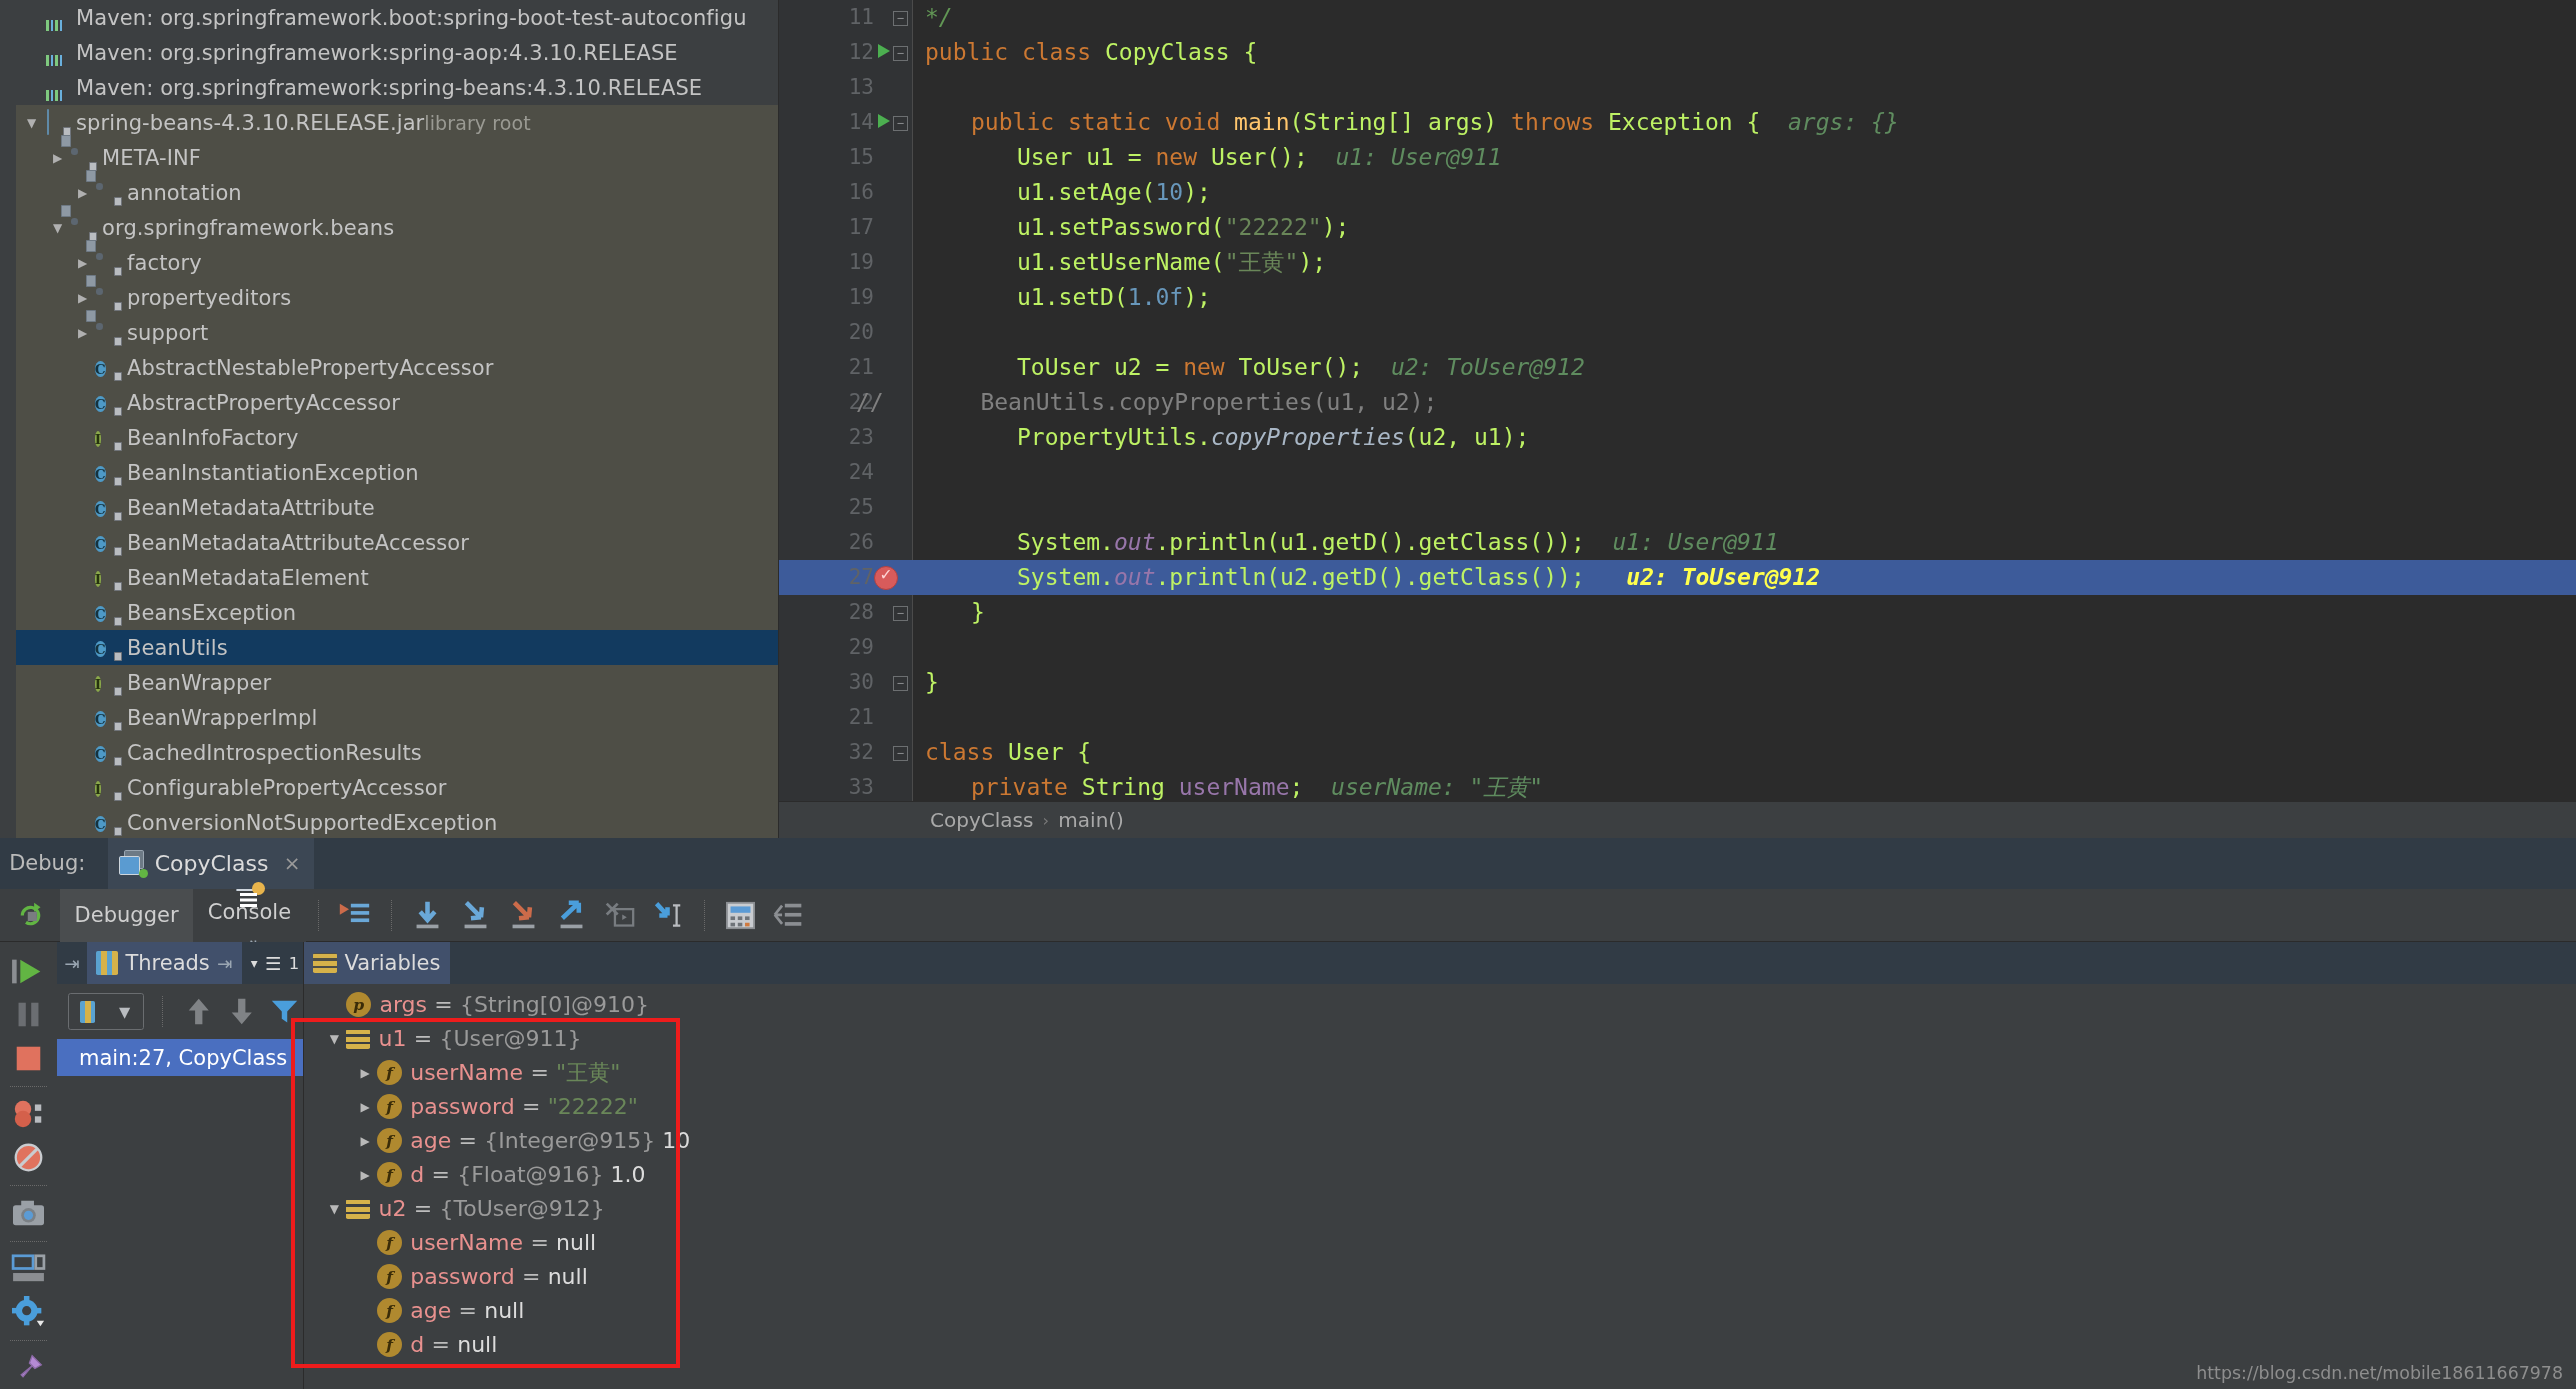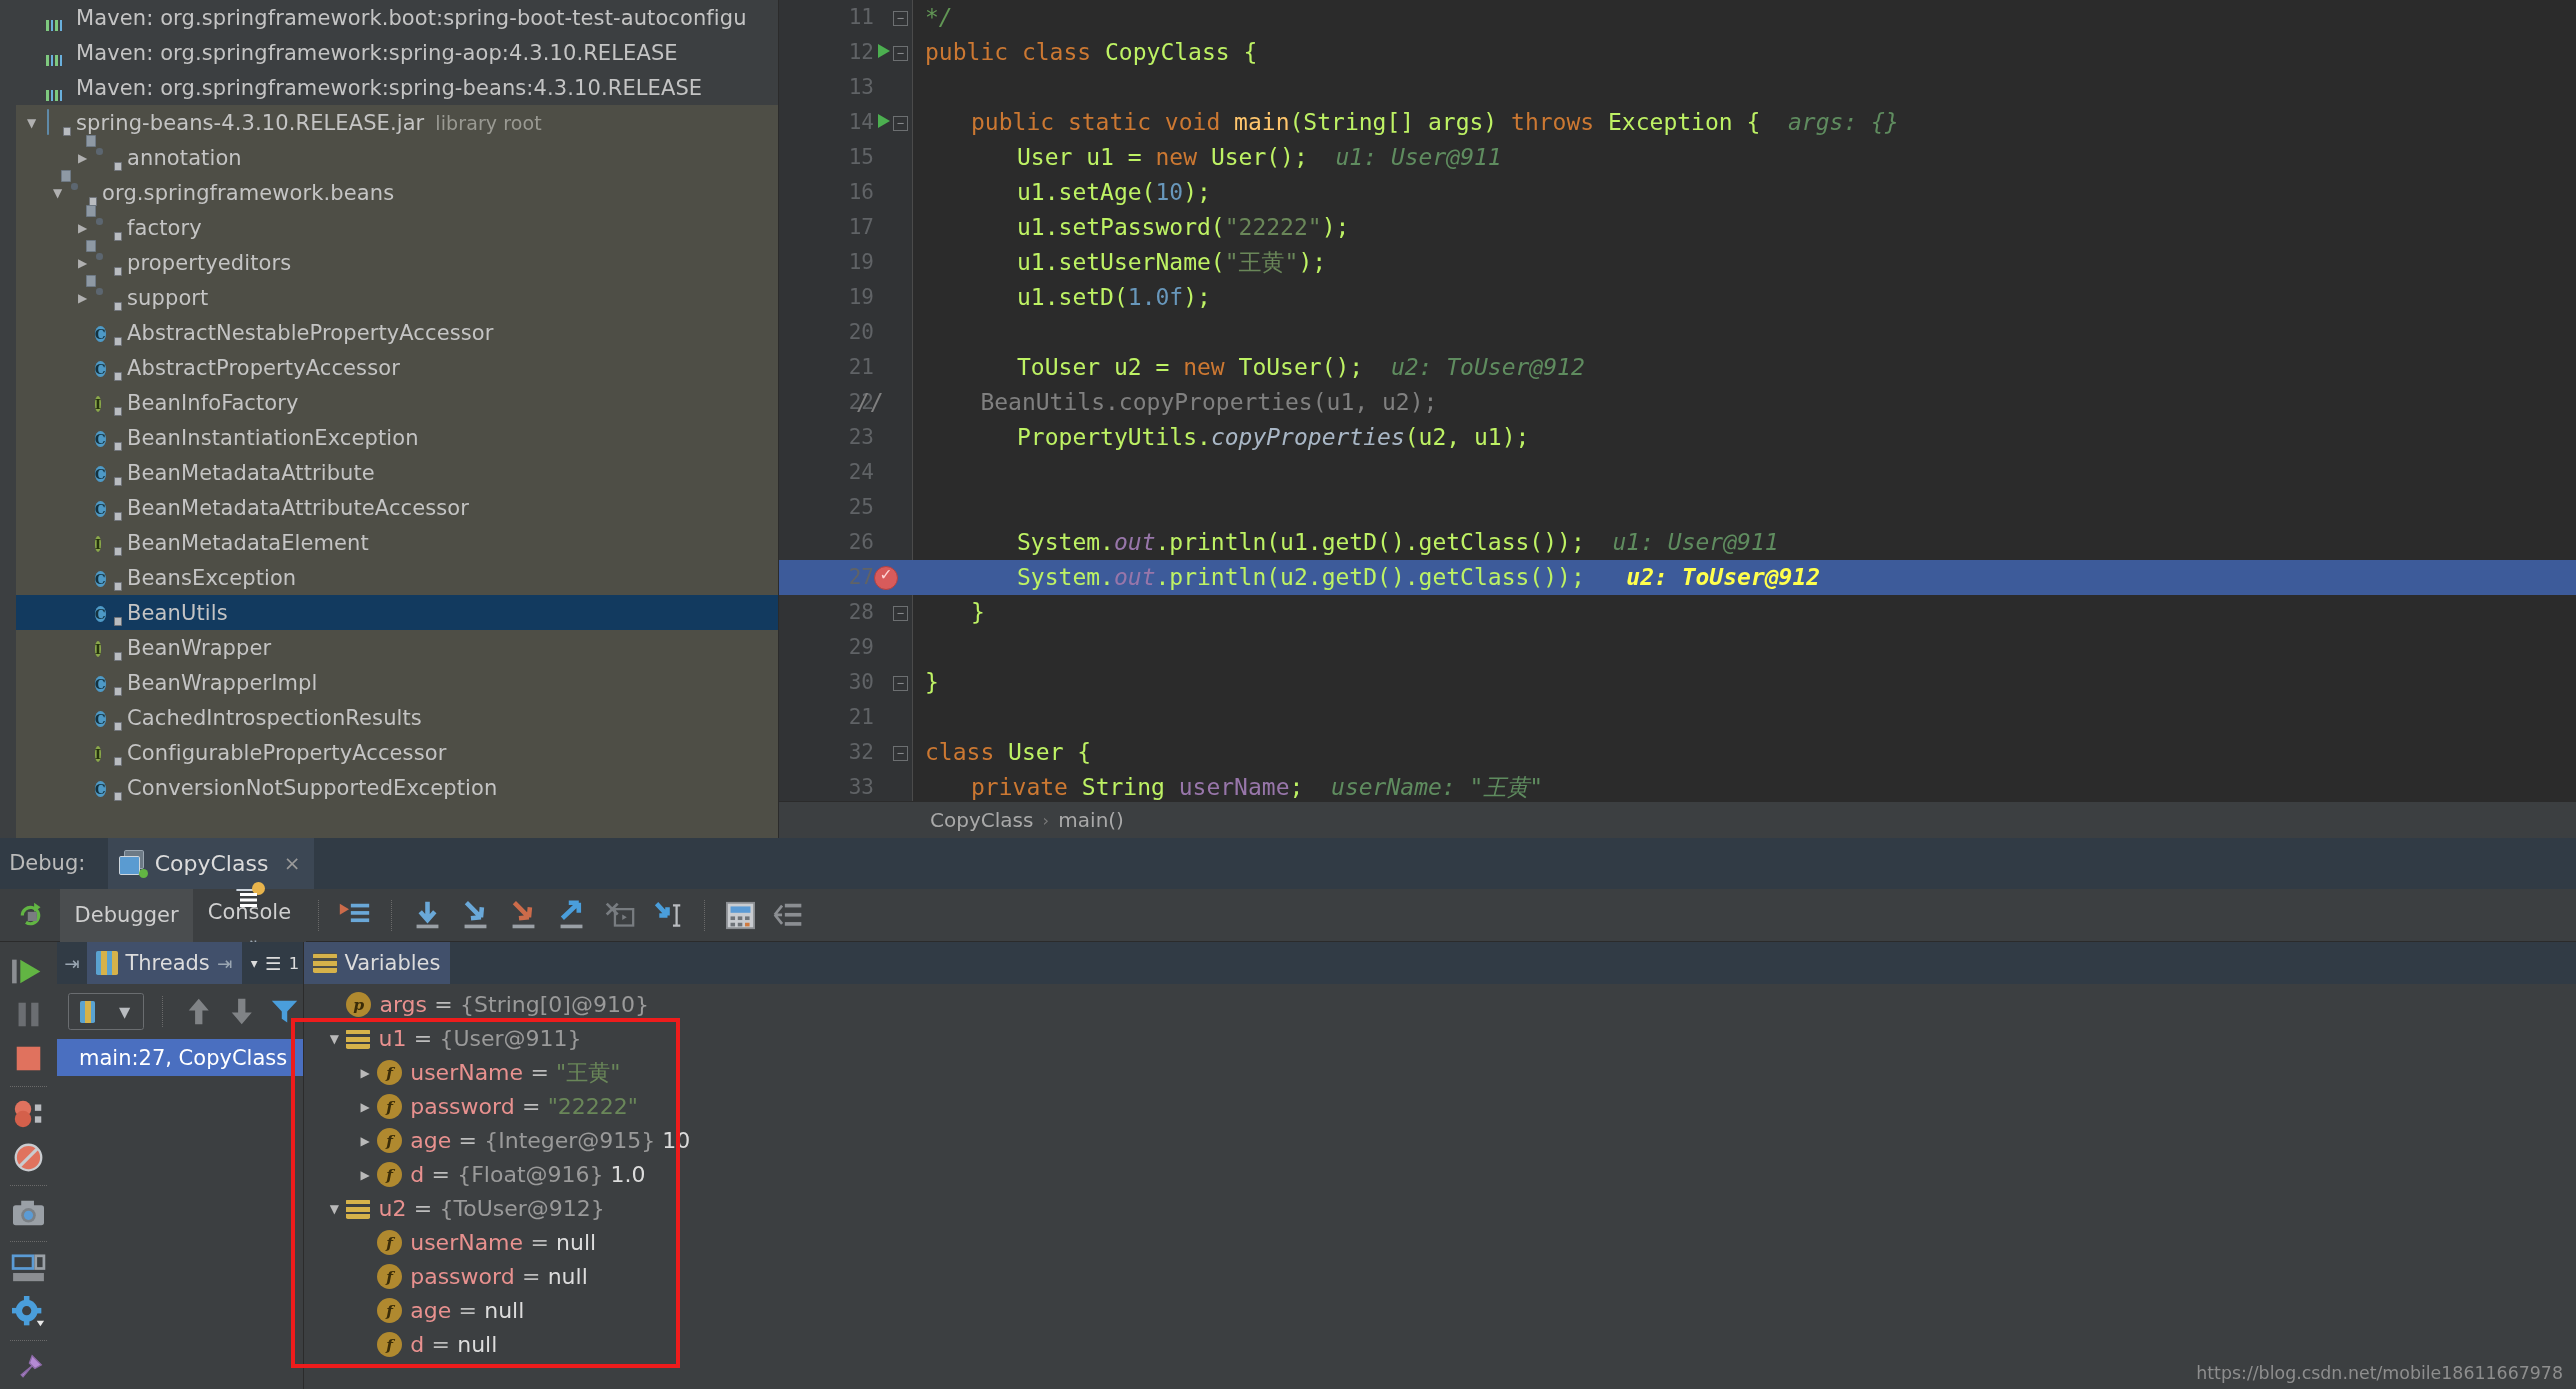--- a/index.html
+++ b/index.html
@@ -45,21 +45,21 @@
              background:#8e99a4; border:0.9px solid #6e7984; border-radius:0.9px; }
   
   .ico-class { width:21px; height:21px; margin-top:3.7px; border-radius:50%; background:#4e9ac7;
                color:#14323f; font-size:13.7px; font-weight:bold; line-height:21px; text-align:center;
                font-family:"DejaVu Serif","Liberation Serif",serif; }
   .ico-iface { width:21px; height:21px; margin-top:3.7px; border-radius:50%; background:#8aa84a;
                color:#26330f; font-size:13.7px; font-weight:bold; line-height:21px; text-align:center;
                font-family:"DejaVu Serif","Liberation Serif",serif; }
   .lockdot { position:absolute; right:-0.9px; bottom:-0.9px; width:7.3px; height:9.2px; background:#b9bcc0;
              border:0.9px solid #70747a; border-radius:0.9px; }
-  .tree-sub { color:#9a9a93; font-size:19px; margin-left:11px; }
+  .tree-sub { color:#9a9a93; font-size:19px; }
 
   
   .editor { flex:1; height:838px; background:#2b2b2b; position:relative; overflow:hidden;
             font-family:"DejaVu Sans Mono","Liberation Mono",monospace; }
   .gutter { position:absolute; left:0; top:0; width:110px; height:801px; background:#313335; }
   .fold-col { position:absolute; left:110px; top:0; width:24px; height:801px; background:#313335;
               border-right:0.9px solid #4b4b4b;}
   .code-rows { position:absolute; left:0; top:0; right:0; top:0; }
   .crow { height:35px; position:relative; white-space:pre; }
   .crow.hl { background:#3d5b9a; }
@@ -201,20 +201,26 @@
           <span class="arrow none"></span>
           <span class="tree-ico"><span class="ico-maven"></span></span>
           <span>Maven: org.springframework:spring-beans:4.3.10.RELEASE</span>
         </div>
         <div class="tree-row">
           <span style="display:inline-block;width:0px"></span>
           <span class="arrow down"></span>
           <span class="tree-ico"><span class="ico-jar"></span><span class="lockdot"></span></span>
           <span>spring-beans-4.3.10.RELEASE.jar</span>
           <span class="tree-sub">library root</span>
+        </div>
+        <div class="tree-row">
+          <span style="display:inline-block;width:26px"></span>
+          <span class="arrow right"></span>
+          <span class="tree-ico"><span class="ico-pkg"></span><span class="lockdot"></span></span>
+          <span>META-INF</span>
         </div>
         <div class="tree-row">
           <span style="display:inline-block;width:51px"></span>
           <span class="arrow right"></span>
           <span class="tree-ico"><span class="ico-pkg"></span><span class="lockdot"></span></span>
           <span>annotation</span>
         </div>
         <div class="tree-row">
           <span style="display:inline-block;width:26px"></span>
           <span class="arrow down"></span>

